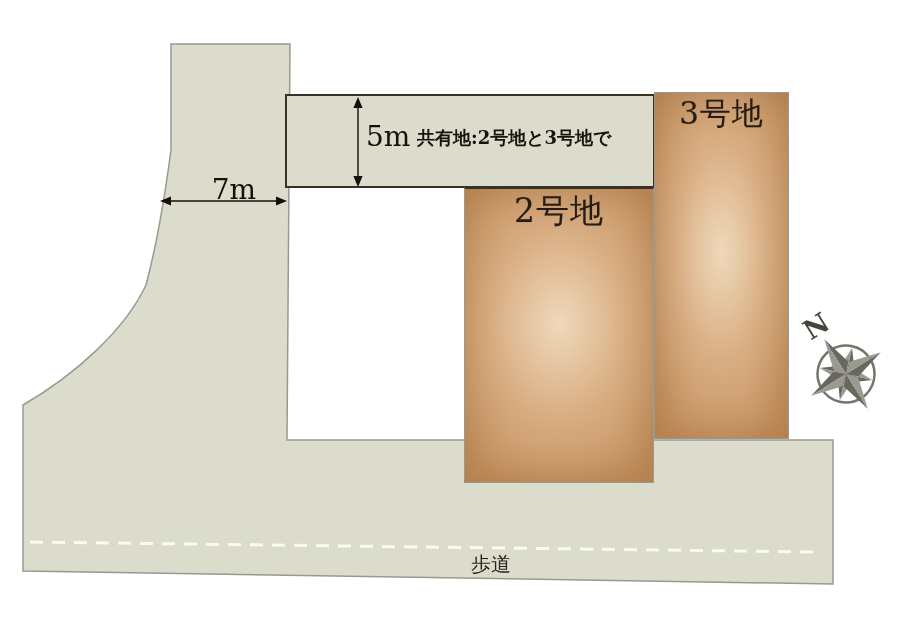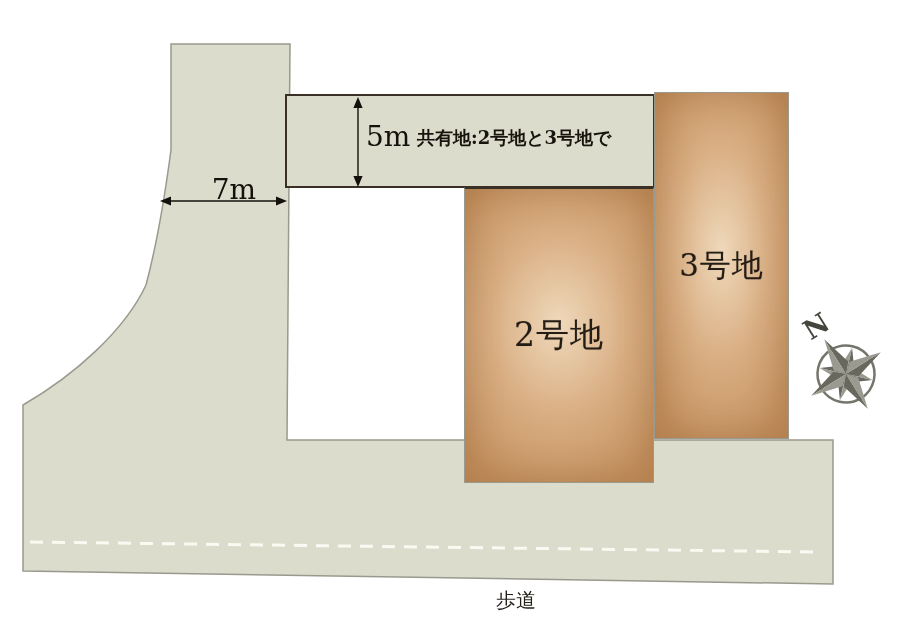--- a/index.html
+++ b/index.html
@@ -15,39 +15,39 @@
   .ring{fill:none;stroke:var(--compass,#75756c);stroke-width:2.5;}
   .pt-dark{fill:var(--compass-dark,#68685f);}
   .pt-light{fill:var(--compass-light,#9a9a90);}
   .north-text{font-family:"DejaVu Serif","Liberation Serif",serif;font-size:27px;font-weight:bold;fill:#45453e;}
 
   .shared-box{
     position:absolute;left:285px;top:94px;width:370px;height:94px;box-sizing:border-box;
     background:var(--road-fill,#dbdccc);border:2px solid var(--dark-border,#3a3126);
   }
   .lot{
-    position:absolute;box-sizing:border-box;display:flex;align-items:center;justify-content:center;
+    position:absolute;box-sizing:border-box;display:flex;align-items:flex-start;justify-content:center;
     background:radial-gradient(ellipse 70% 60% at 50% 46%,var(--lot-center,#efd9bb) 0%,var(--lot-mid,#d9ae83) 52%,var(--lot-edge,#c4915f) 100%);
     box-shadow:inset 0 0 38px rgba(128,78,32,.32);
     border:1px solid var(--road-border,#99998e);
   }
   .lot1{left:286px;top:187px;width:180px;height:252px;border-top:2px solid var(--dark-border,#3a3126);border-left:2px solid #57503f;}
   .lot2{left:464px;top:187px;width:190px;height:296px;border-top:2px solid var(--dark-border,#3a3126);}
   .lot3{left:654px;top:92px;width:135px;height:347px;}
   .lot-label{font-size:33px;letter-spacing:1px;color:#241d15;text-shadow:0 0 1px rgba(60,35,10,.25);}
   .lot3 .lot-label{font-size:31px;}
 
   .dim-label{position:absolute;font-size:28px;color:#14100b;line-height:1;}
   .lbl-7m{left:180px;top:176px;width:76px;text-align:right;}
   .lbl-5m{left:366px;top:123px;width:60px;text-align:left;}
   .note{
     position:absolute;left:417px;top:126px;width:190px;text-align:right;
     font-size:18px;font-weight:bold;line-height:23px;color:#17130d;white-space:nowrap;
   }
-  .sidewalk-label{position:absolute;left:471px;top:551px;width:90px;text-align:center;font-size:20px;color:#26221b;margin-top:36px;}
+  .sidewalk-label{position:absolute;left:471px;top:551px;width:90px;text-align:left;font-size:20px;color:#26221b;}
 </style>
 </head>
 <body>
 
 <div class="canvas">
 
   <svg class="layer" width="900" height="624" viewBox="0 0 900 624">
     <path class="road-shape" d="M 171,44 L 290,44 L 287,440 L 833,440 L 833,584 L 23,571 L 23,405
          C 75,375 125,330 146,285
          C 158,240 165,195 171,150 Z"></path>

